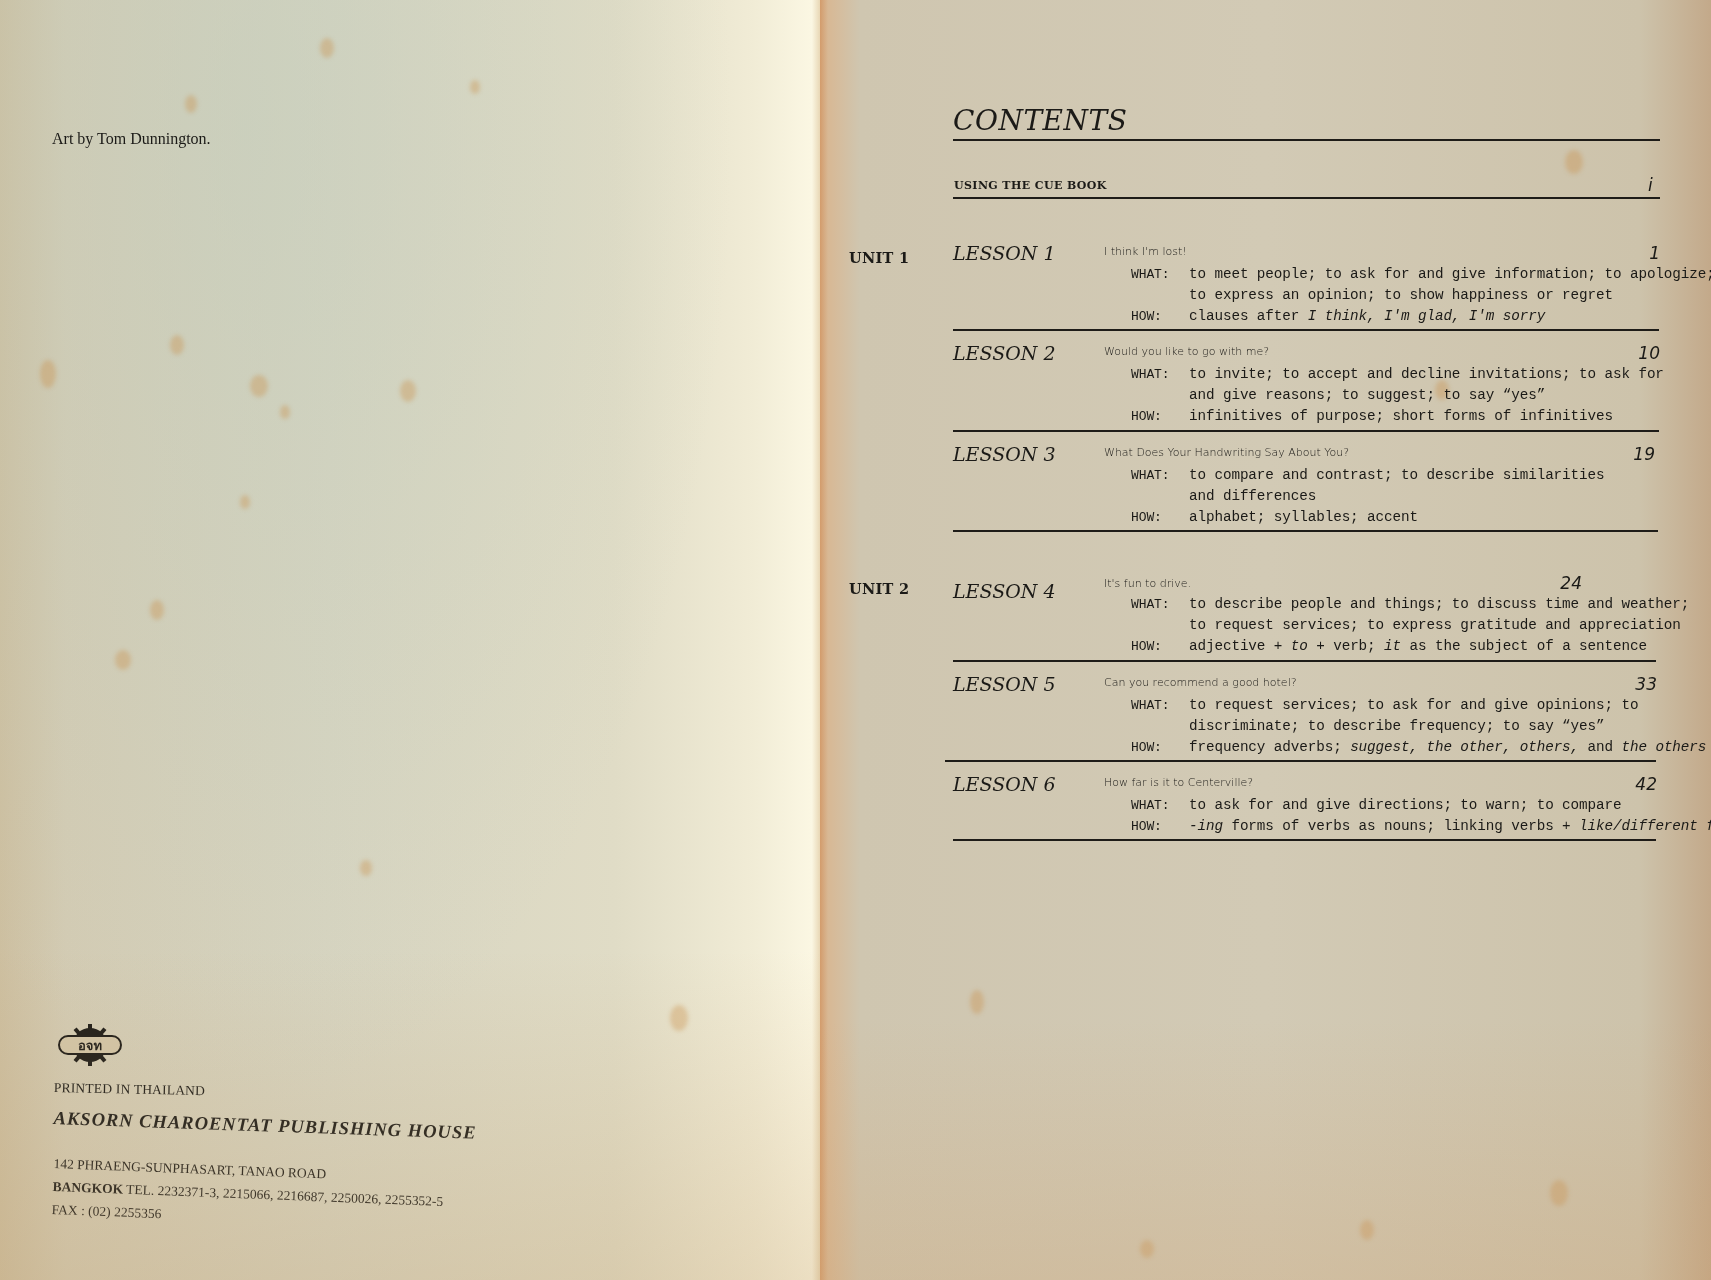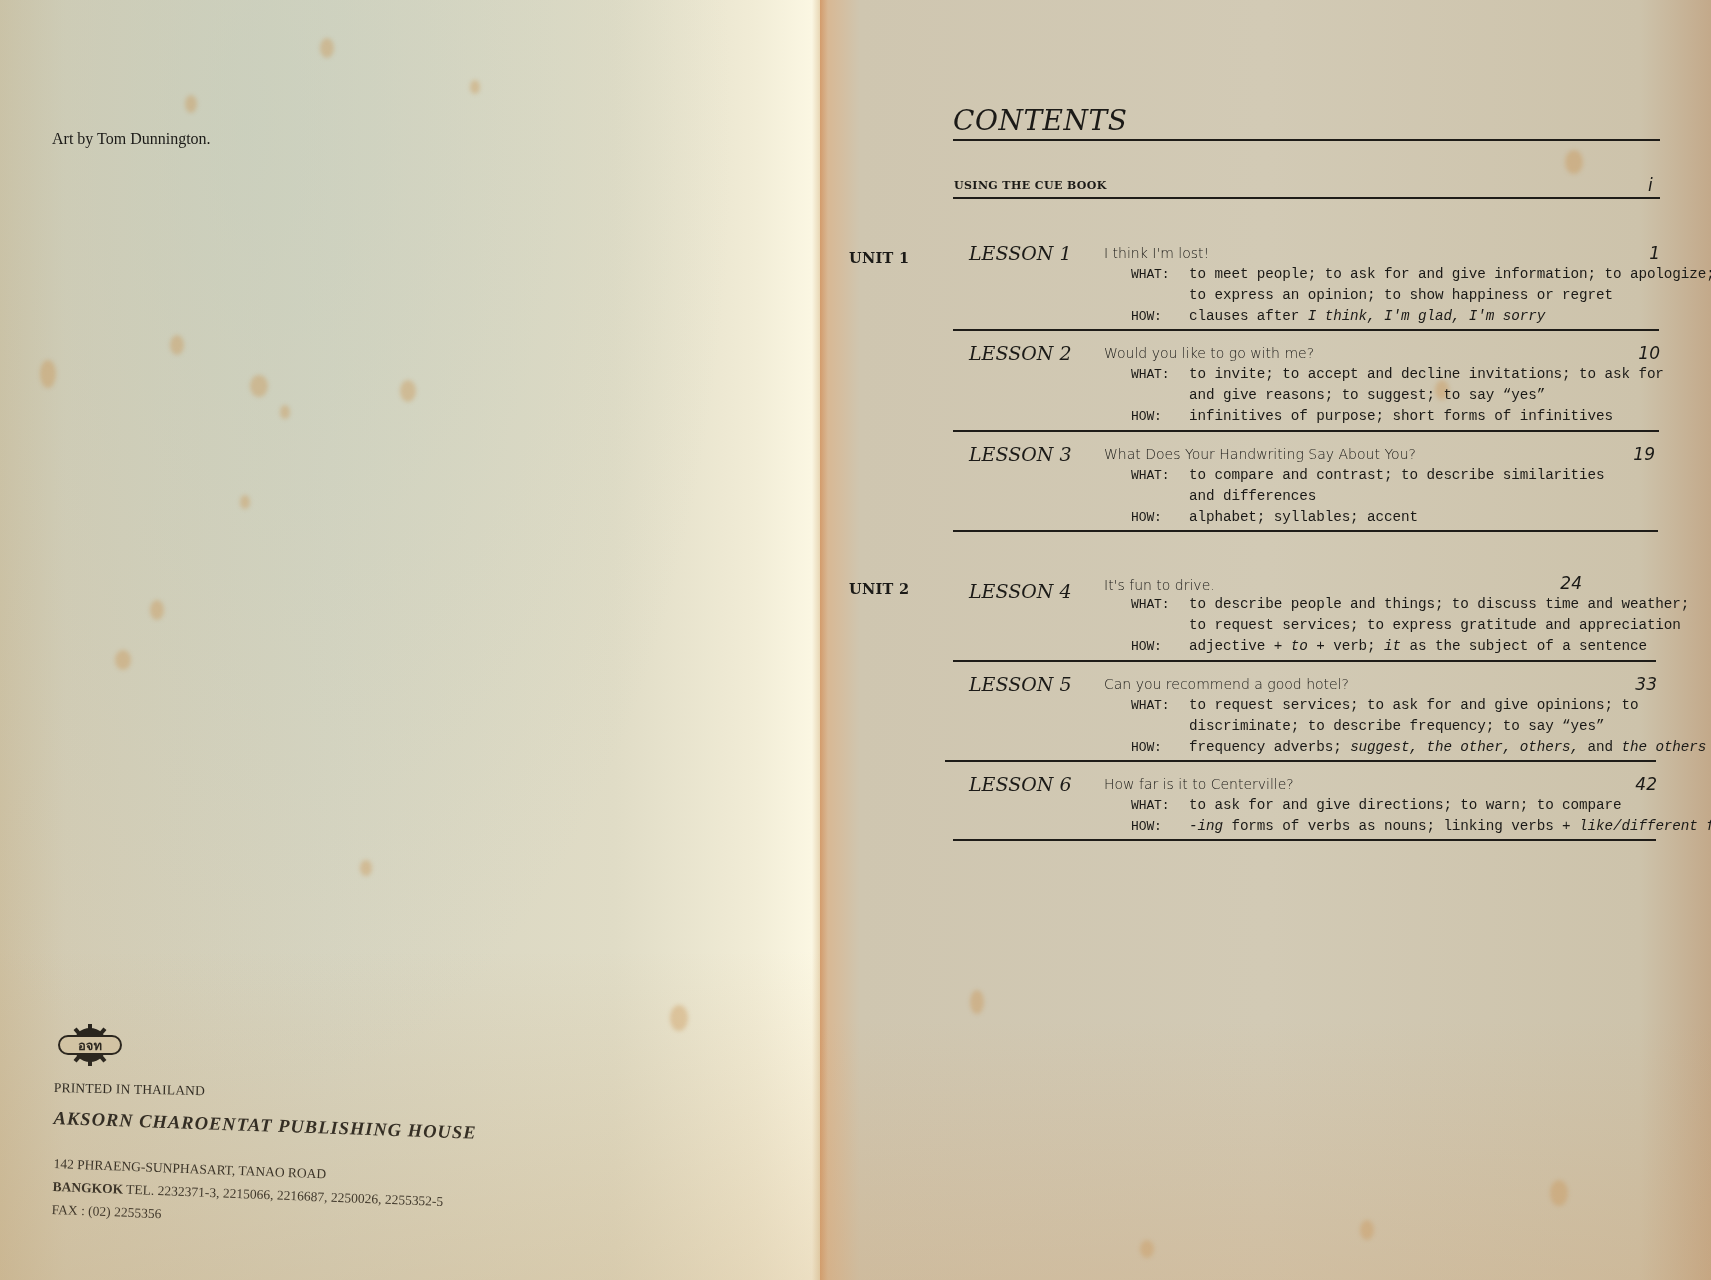--- a/index.html
+++ b/index.html
@@ -40,22 +40,22 @@
   .address { position: absolute; left: 54px; top: 1152px; font-size: 13.5px; line-height: 23px; transform: rotate(2.2deg); transform-origin: left top; white-space: nowrap; }
   .address .bold { font-weight: bold; }
 
   
   .toc-title { position: absolute; left: 953px; top: 104px; font-family: "DejaVu Serif", serif; font-style: italic; font-weight: normal; font-size: 28px; letter-spacing: 0.5px; }
   .rule { position: absolute; height: 2px; background: #1e1c18; }
   .using { position: absolute; left: 954px; top: 179px; font-family: "DejaVu Serif", serif; font-weight: bold; font-size: 11px; letter-spacing: 0.4px; }
   .roman { position: absolute; left: 1648px; top: 175px; font-family: "DejaVu Sans", sans-serif; font-style: italic; font-size: 17px; }
 
   .unit { position: absolute; left: 849px; font-family: "DejaVu Serif", serif; font-weight: bold; font-size: 14.5px; letter-spacing: 0.3px; }
-  .lesson-label { position: absolute; left: 953px; font-family: "DejaVu Serif", serif; font-style: italic; font-size: 19px; margin-left: 16px; }
-  .lesson-title { position: absolute; left: 1104px; font-family: "DejaVu Sans", sans-serif; font-size: 14px; font-weight: 300; }
+  .lesson-label { position: absolute; left: 953px; font-family: "DejaVu Serif", serif; font-style: italic; font-size: 19px; }
+  .lesson-title { position: absolute; left: 1104px; font-family: "DejaVu Sans", sans-serif; font-size: 11px; font-weight: 300; }
   .lesson-page { position: absolute; width: 60px; right: 54px; text-align: right; font-family: "DejaVu Sans", sans-serif; font-style: italic; font-size: 17px; }
   .line { position: absolute; left: 1104px; font-family: Liberation Mono, monospace; font-size: 14.3px; white-space: nowrap; letter-spacing: -0.1px; margin-left: 27px; }
   .line .tag { display: inline-block; width: 58px; font-size: 13px; }
   .line.cont { left: 1162px; }
   .line i { font-style: italic; }
 </style>
 </head>
 <body>
 
 <div class="page page-left">

